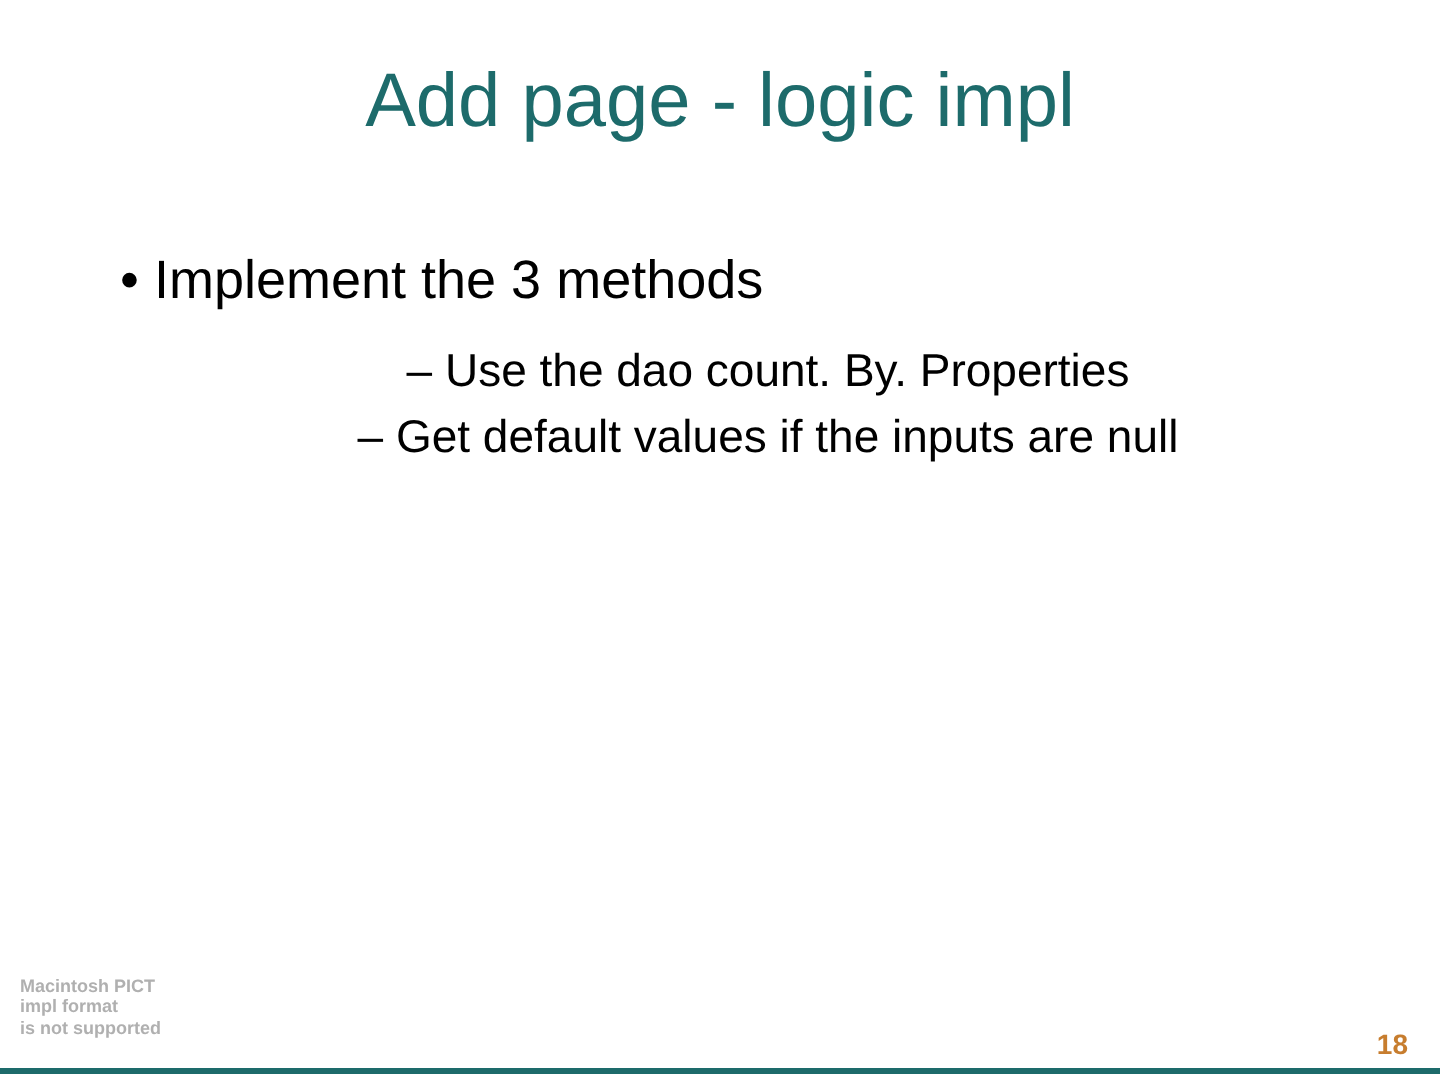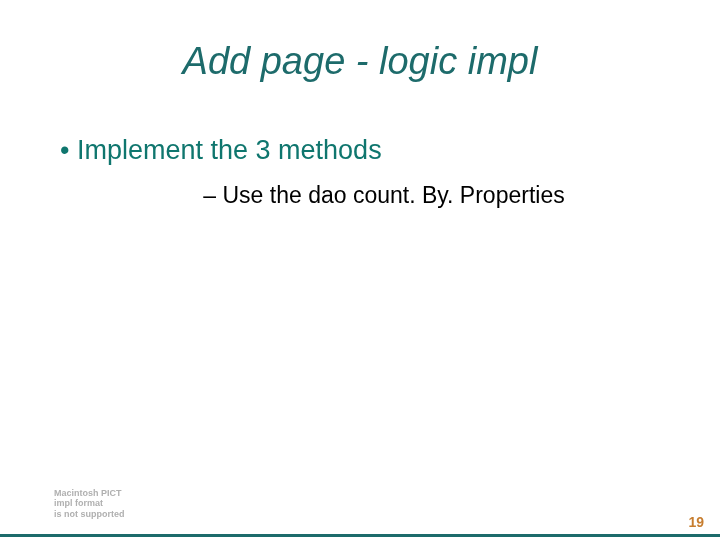--- a/index.html
+++ b/index.html
@@ -19,32 +19,31 @@
       width: 100%;
       height: 100%;
       position: relative;
       padding: 0;
     }
     .title {
       text-align: center;
       font-size: 38px;
       color: #1d6b6b;
       font-weight: normal;
-      padding-top: 40px;
+      padding-top: 30px;
       padding-bottom: 20px;
-      font-style: italic;
     }
     .content {
       padding-left: 60px;
       padding-right: 60px;
       padding-top: 30px;
     }
     .bullet-l1 {
       font-size: 27px;
-      color: #0f766e;
+      color: #000000;
       line-height: 1.3;
       margin-bottom: 12px;
     }
     .bullet-l1::before {
       content: "• ";
     }
     .bullet-l2 {
       font-size: 23px;
       color: #000000;
       line-height: 1.35;
@@ -56,21 +55,20 @@
       content: "– ";
     }
     .pict-placeholder {
       position: absolute;
       left: 10px;
       bottom: 20px;
       font-size: 9px;
       color: #b0b0b0;
       line-height: 1.2;
       font-weight: bold;
-      margin-left: 44px;
     }
     .page-number {
       position: absolute;
       right: 16px;
       bottom: 10px;
       font-size: 14px;
       color: #c77d2e;
       font-weight: bold;
     }
     .footer-line {
@@ -84,24 +82,25 @@
   </style>
 </head>
 <body>
 
 <div class="slide">
   <h1 class="title">Add page - logic impl</h1>
 
   <div class="content">
     <div class="bullet-l1">Implement the 3 methods</div>
     <div class="bullet-l2">Use the dao count. By. Properties</div>
+    <div class="bullet-l2">Get default values if the inputs are null</div>
   </div>
 
   <div class="pict-placeholder">
     <div>Macintosh PICT</div>
     <div>impl format</div>
     <div>is not supported</div>
   </div>
 
-  <div class="page-number">19</div>
+  <div class="page-number">18</div>
 
   <div class="footer-line"></div>
 </div>
 
 </body></html>

